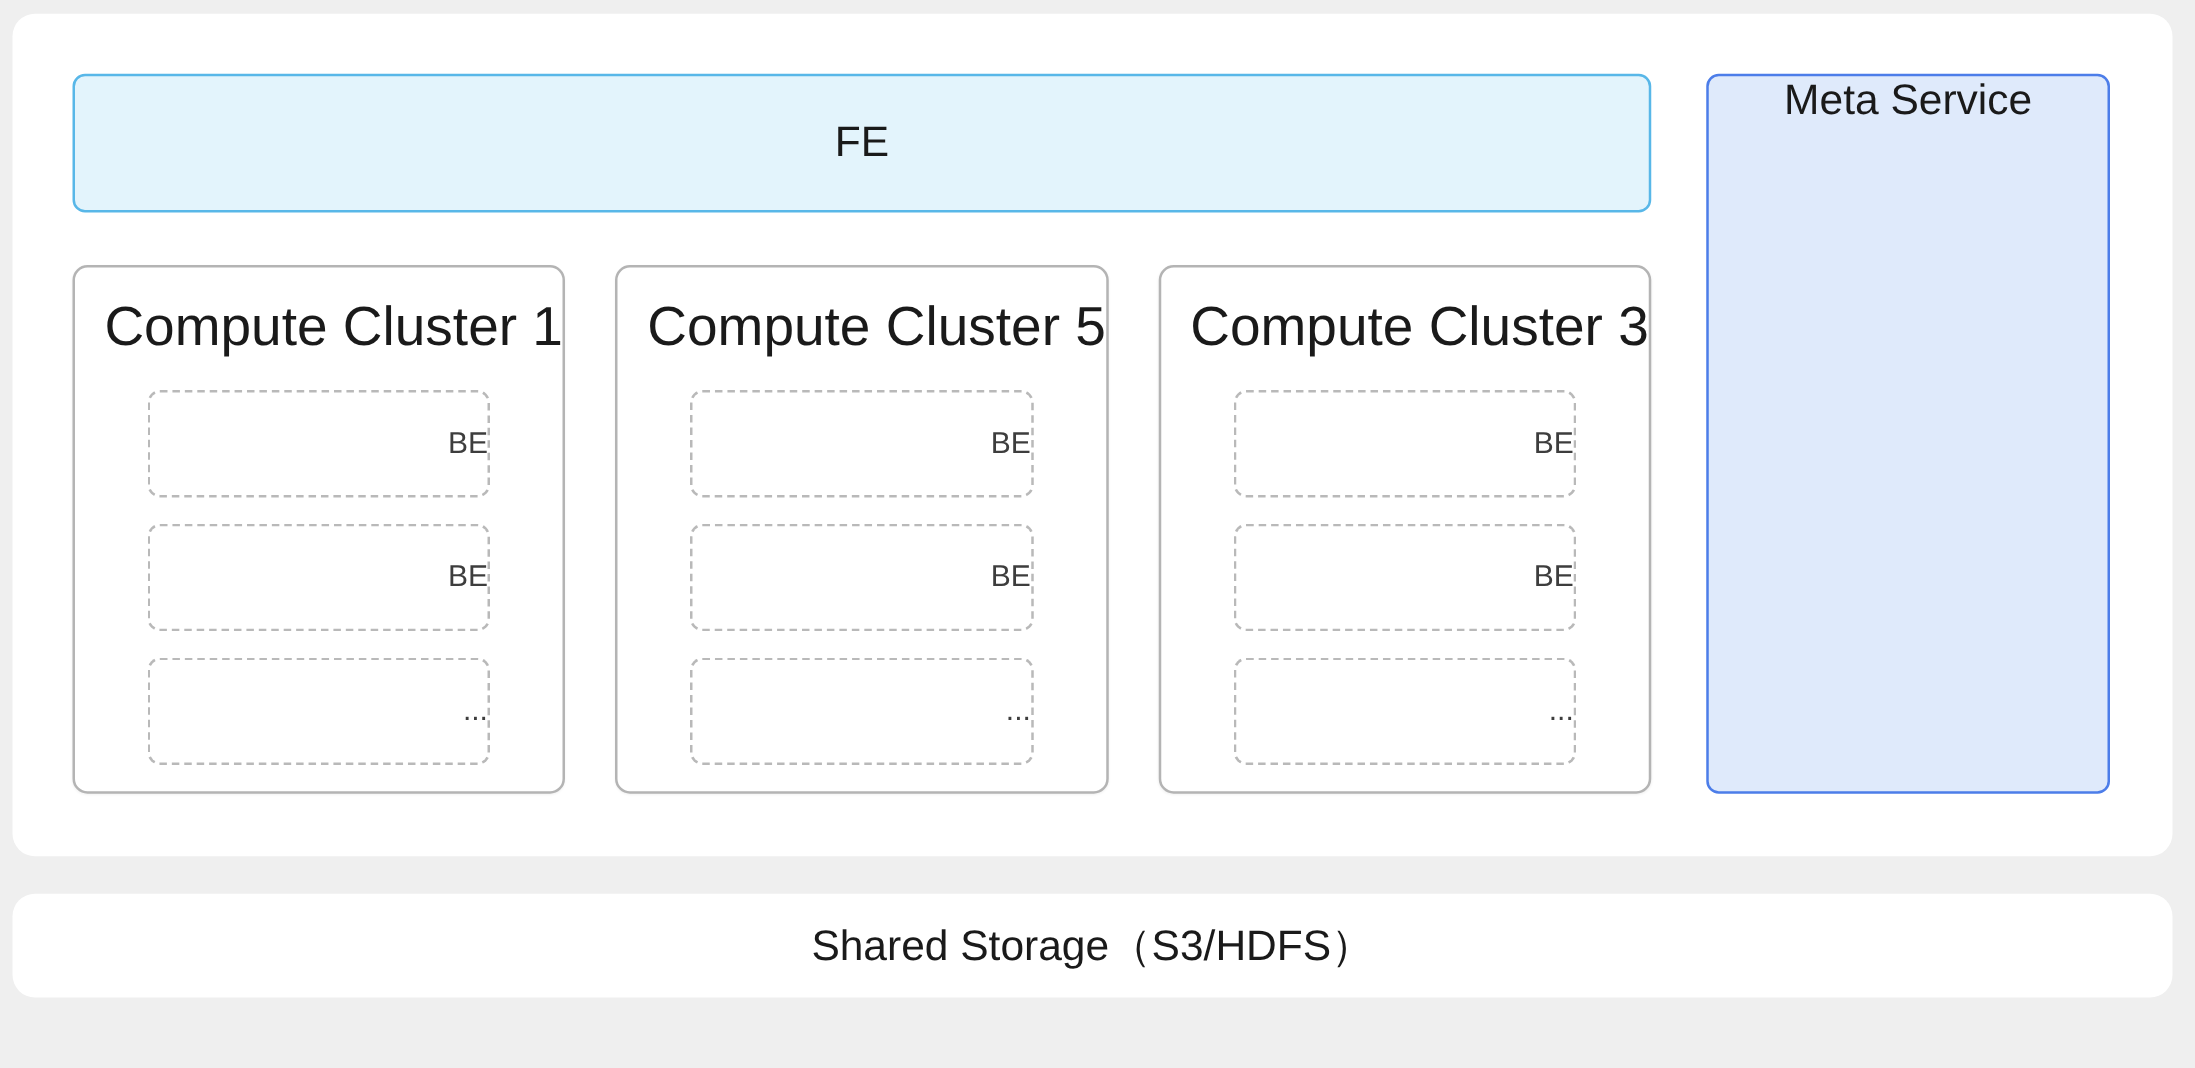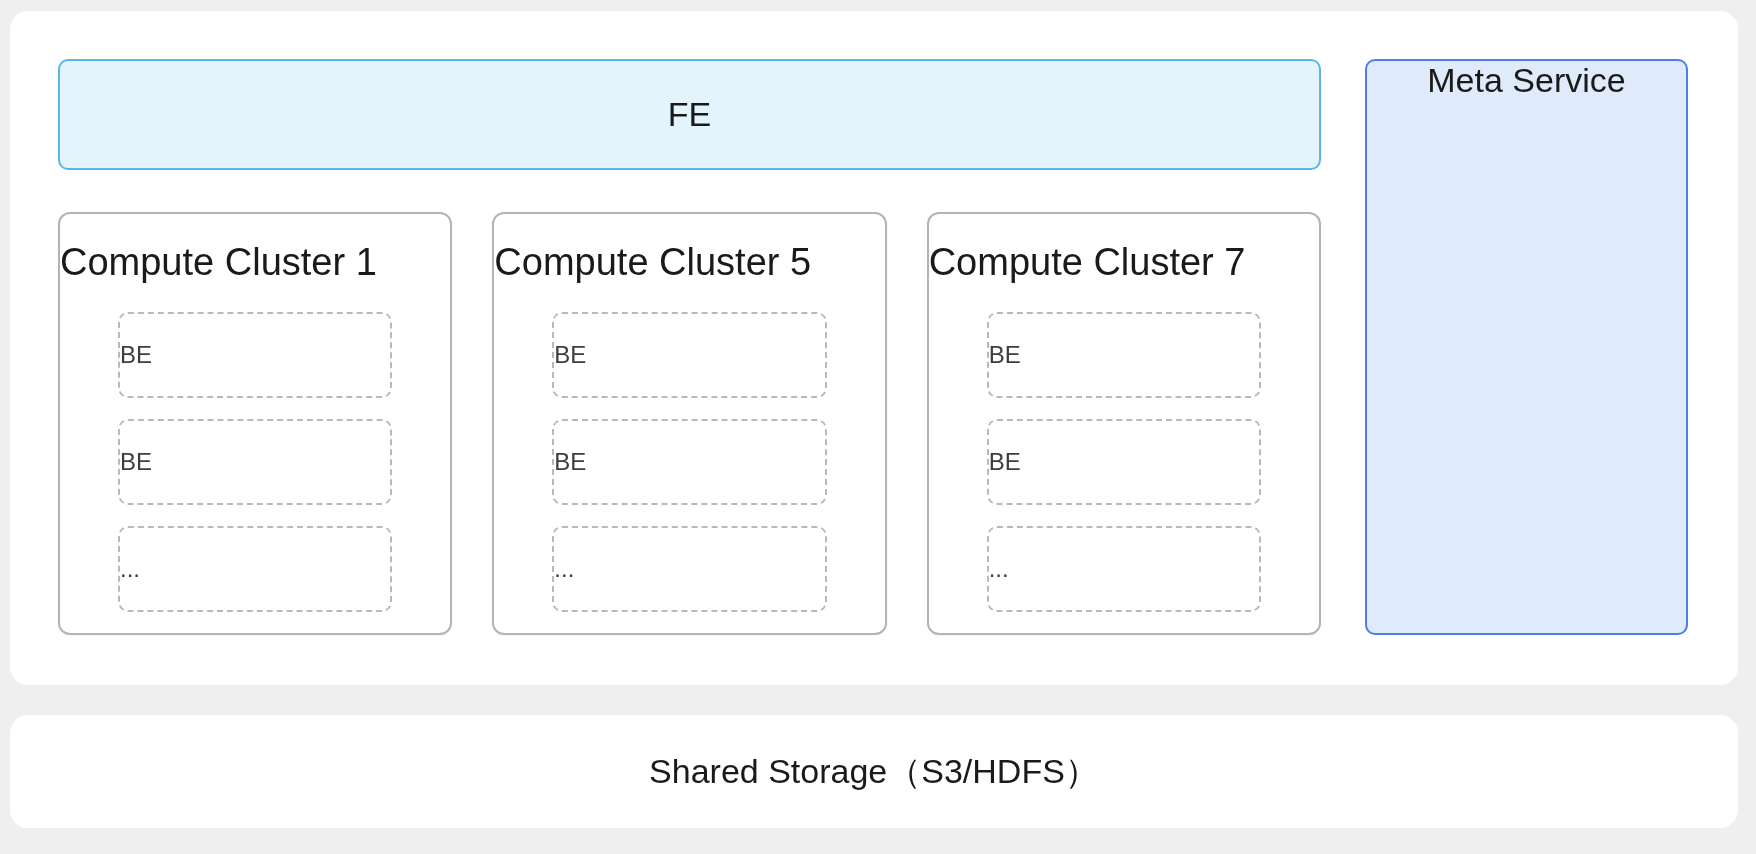--- a/index.html
+++ b/index.html
@@ -61,60 +61,60 @@
     flex: 1;
     border: 2px solid #b4b4b4;
     border-radius: 12px;
     background: #ffffff;
     display: flex;
     flex-direction: column;
     box-shadow: 0 1px 2px rgba(0,0,0,0.05);
   }
   .cluster-title {
     margin-top: 28px;
-    text-align: left;
-    font-size: 38px;
+    text-align: right;
+    font-size: 44px;
     line-height: 40px;
     white-space: nowrap;
   }
   .node-stack {
     margin: 30px 58px 0 58px;
     display: flex;
     flex-direction: column;
     gap: 21px;
   }
   .node {
     box-sizing: border-box;
     height: 86px;
     border: 2px dashed #b9b9b9;
     border-radius: 10px;
     display: flex;
     align-items: center;
-    justify-content: flex-start;
+    justify-content: flex-end;
     font-size: 24px;
     color: #3d3d3d;
   }
   
   .meta-box {
     box-sizing: border-box;
     width: 323px;
     height: 576px;
     border: 2px solid #4c7de9;
     background: #dfeafb;
     border-radius: 10px;
     display: flex;
     justify-content: center;
     font-size: 34px;
   }
   
   .storage-panel {
     box-sizing: border-box;
     margin-top: 30px;
     width: 1728px;
-    height: 113px;
+    height: 83px;
     background: #ffffff;
     border-radius: 18px;
     display: flex;
     align-items: center;
     justify-content: center;
     font-size: 34px;
   }
 </style>
 </head>
 <body>
@@ -155,21 +155,21 @@
             <div class="node">
                 <span>BE</span>
               </div>
             <div class="node">
                 <span>...</span>
               </div>
           </div>
         </div>
 
         <div class="cluster">
-          <div class="cluster-title">Compute Cluster 7</div>
+          <div class="cluster-title">Compute Cluster 3</div>
           <div class="node-stack">
             <div class="node">
                 <span>BE</span>
               </div>
             <div class="node">
                 <span>BE</span>
               </div>
             <div class="node">
                 <span>...</span>
               </div>

